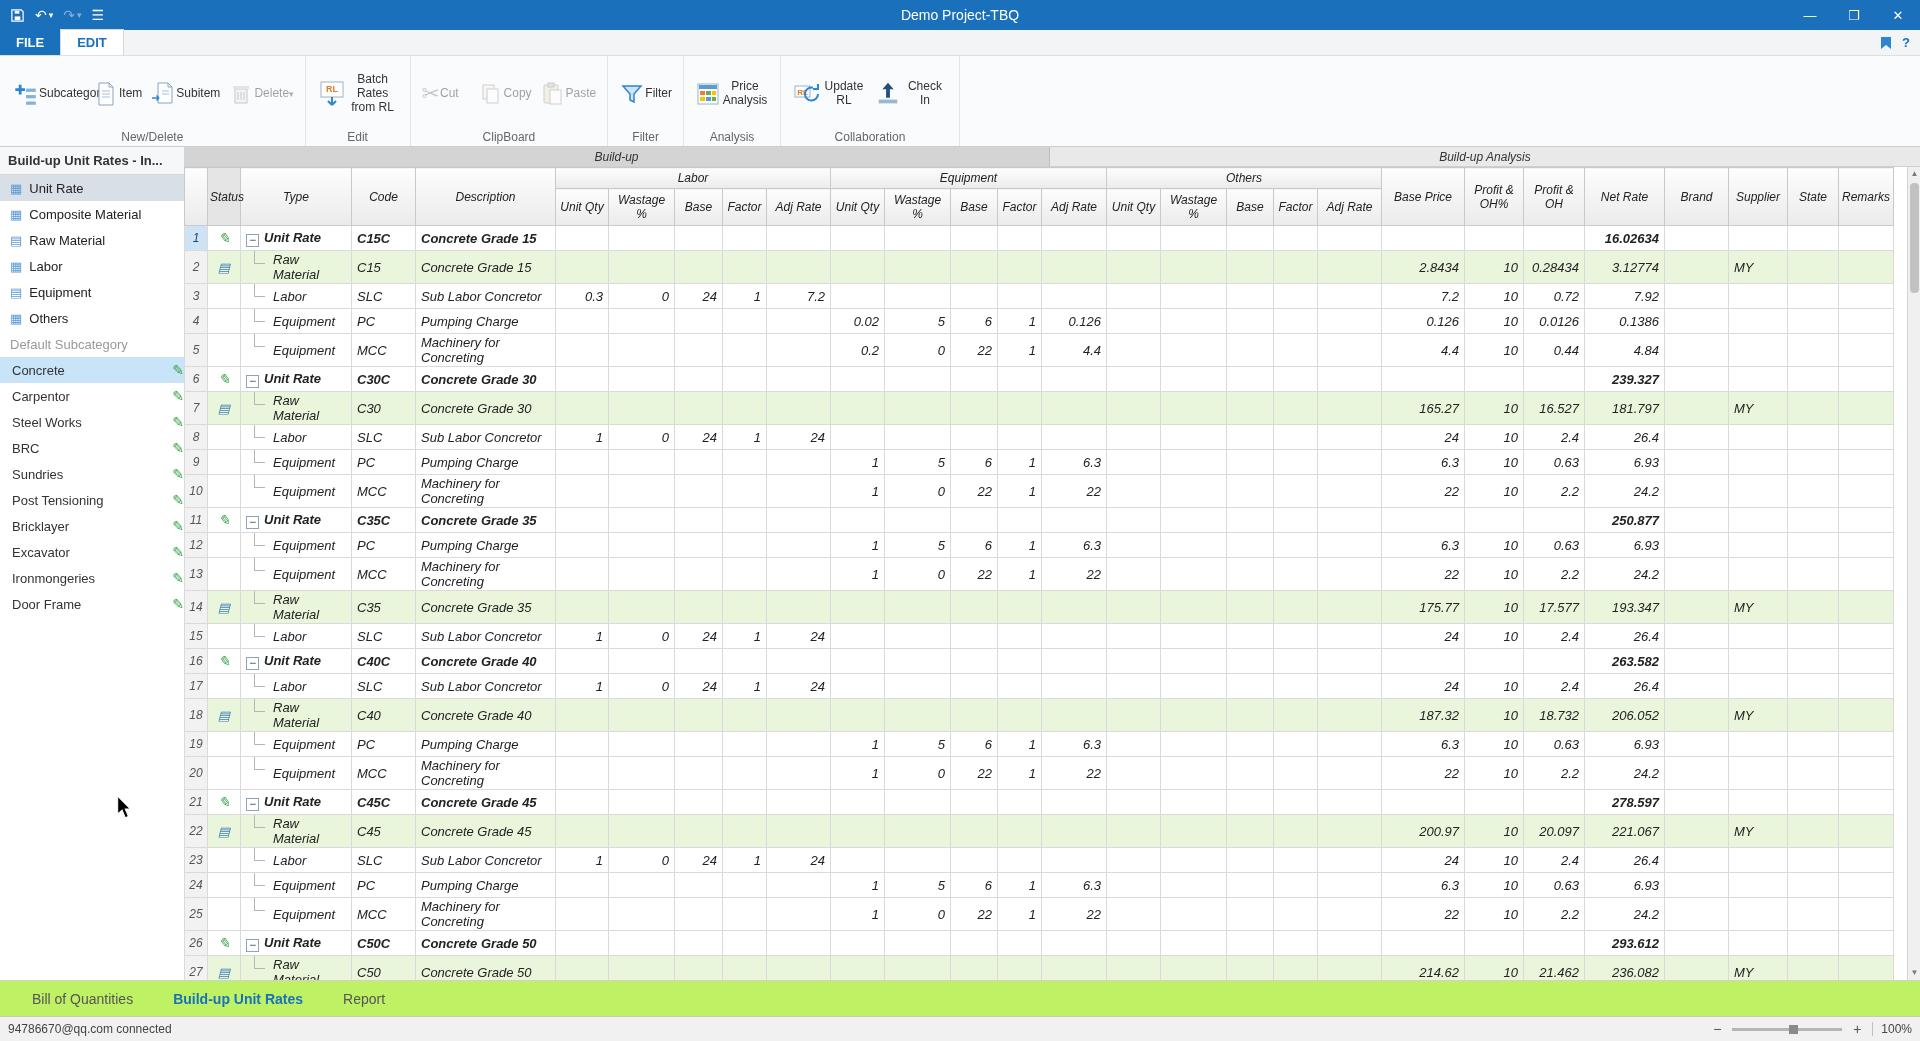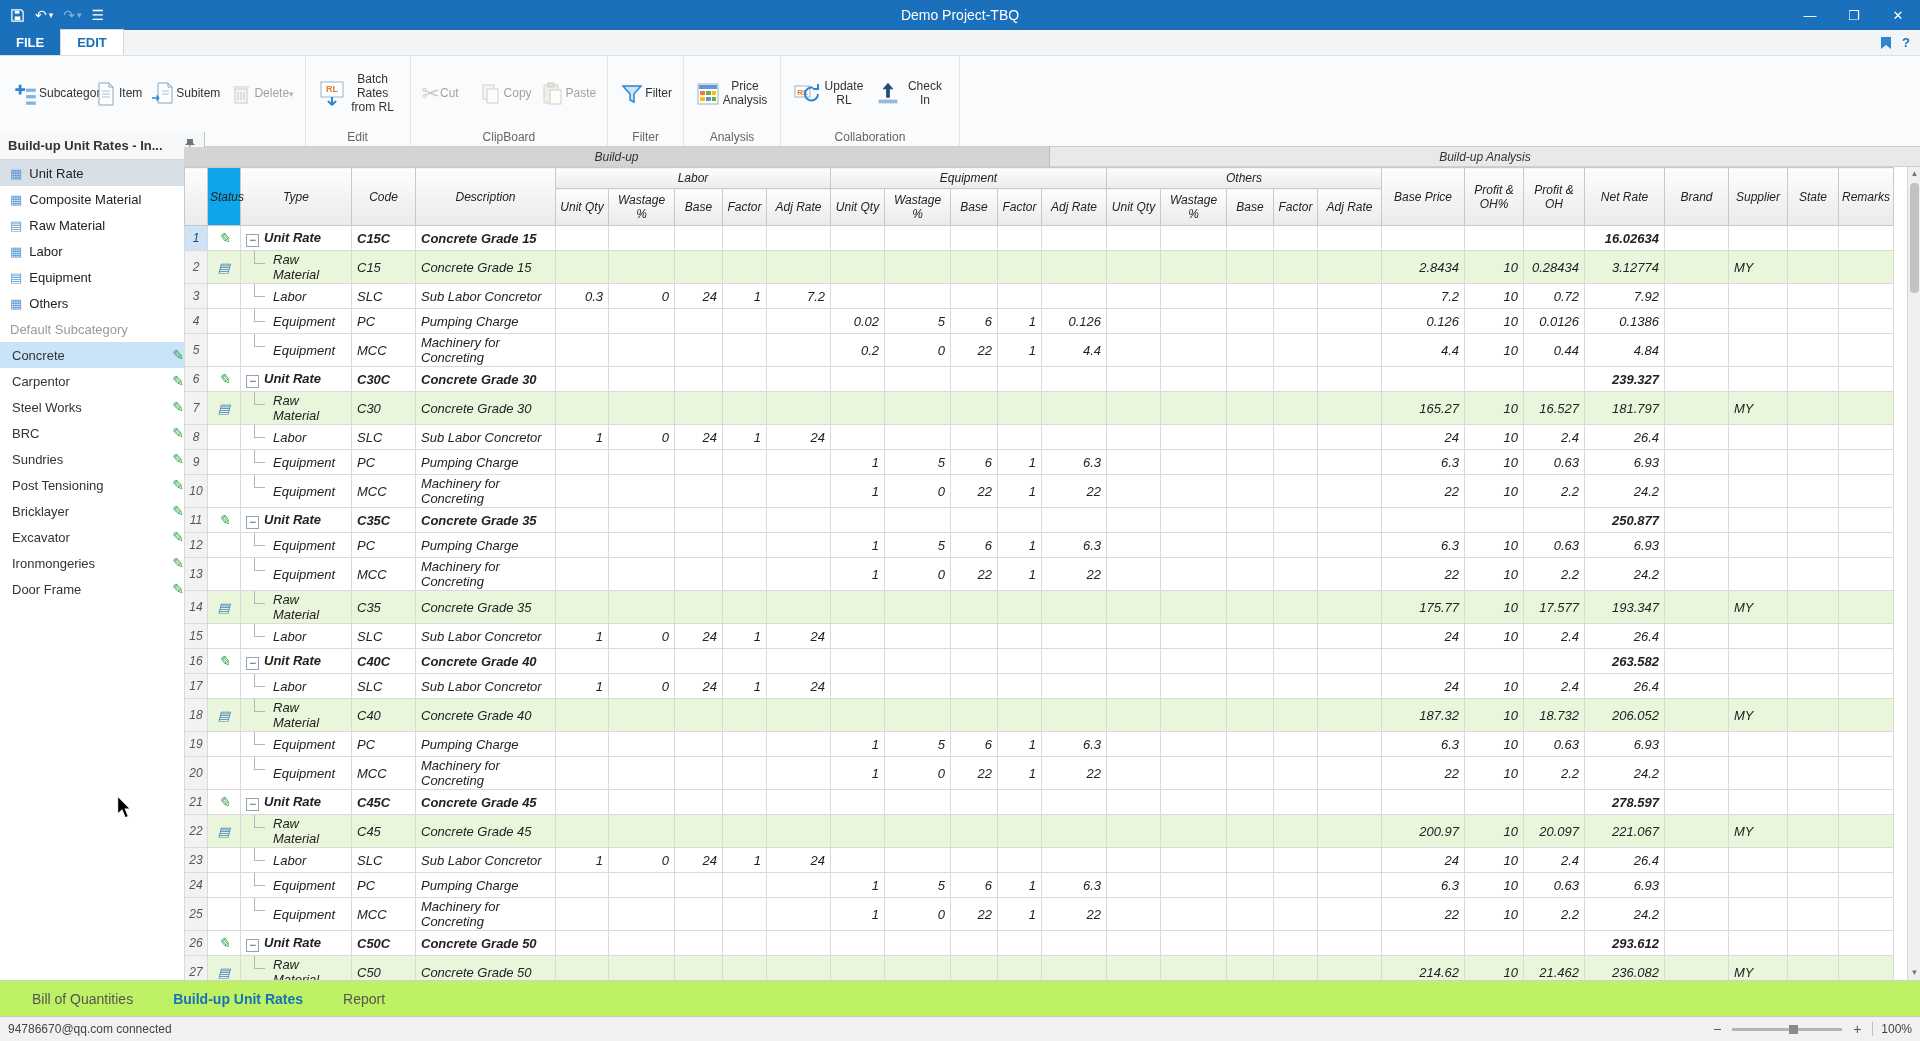--- a/index.html
+++ b/index.html
@@ -29,42 +29,42 @@
   .ribbon { position:absolute; top:56px; left:0; right:0; height:91px; background:#fafbfc; border-bottom:1px solid #c9ced4; display:flex; align-items:stretch; }
   .rgroup { position:relative; display:flex; gap:2px; padding:4px 8px 18px 8px; border-right:1px solid #e4e6e8; }
   .rgl { position:absolute; bottom:2px; left:0; right:0; text-align:center; font-size:12px; color:#666; white-space:nowrap; }
   .rbtn { min-width:54px; max-width:80px; padding:0 3px; display:flex; flex-direction:row; align-items:center; font-size:12px; color:#333; text-align:center; line-height:1.15; cursor:default; }
   .rbtn.dim { opacity:.45; }
   .ric { height:36px; display:flex; align-items:center; justify-content:center; }
   .rcaret { font-size:9px; color:#555; }
   .cut-glyph { font-size:22px; color:#8a8a8a; }
 
   
-  .sidebar { position:absolute; left:0; top:132px; width:205px; bottom:61px; background:#fff; border-right:1px solid #c5c5c5; font-size:13px; }
+  .sidebar { position:absolute; left:0; top:147px; width:205px; bottom:61px; background:#fff; border-right:1px solid #c5c5c5; font-size:13px; }
   .sb-header { height:28px; display:flex; align-items:center; padding:0 8px; border-bottom:1px solid #d8d8d8; background:#f6f7f8; font-weight:bold; color:#333; }
   .sb-pin { margin-left:auto; }
   .sb-item { height:26px; display:flex; align-items:center; gap:7px; padding:0 10px; color:#222; cursor:default; }
   .sb-item.selected { background:#d9dfe7; }
   .sb-ic { color:#5b9bd5; font-size:13px; }
   .sb-section { height:26px; display:flex; align-items:center; padding:0 10px; color:#999; }
   .sb-sub { height:26px; display:flex; align-items:center; padding:0 12px; color:#333; position:relative; cursor:default; }
   .sb-sub.selected { background:#c9e4f9; }
   .sb-pencil { position:absolute; right:20px; color:#2fa043; font-size:14px; }
 
   
   .grid-area { position:absolute; left:184px; top:147px; right:0; bottom:61px; overflow:hidden; background:#fff;font-style:italic; }
   .pane-bar { display:flex; height:20px; background:#e9e9e9; border-bottom:1px solid #cfcfcf; font-size:12px; color:#333; }
   .pane-left { width:866px; background:#d4d4d4; border-right:1px solid #bdbdbd; display:flex; align-items:center; justify-content:center; }
   .pane-right { flex:1; display:flex; align-items:center; justify-content:center; }
 
   table.grid { border-collapse:collapse; table-layout:fixed; width:1710px; font-size:13px; }
   .grid th { background:linear-gradient(#fdfdfd,#ebebeb); border:1px solid #c9c9c9; font-weight:normal; font-size:12px; color:#222; text-align:center; padding:1px 2px; }
   .grid tr.h1 th { height:21px; }
   .grid tr.h2 th { height:37px; }
-  .grid th.h-status { background:#0ea5e9; }
+  .grid th.h-status { background:#e5e5e5; }
   .grid td { border:1px solid #dadada; height:25px; padding:1px 5px; color:#222; overflow:hidden; white-space:normal; }
   .grid td.num { text-align:right; }
   .grid td.c-num { background:#f2f2f2; text-align:center; color:#555; font-size:12px; padding:1px 1px; }
   .grid td.c-num.sel { background:#cfe3f7; color:#1a4a77; }
   .grid td.c-status { text-align:center; padding:0; }
   .grid tr.green td { background:#eaf6dc; }
   .grid tr.green td.c-num { background:#f2f2f2; }
   .grid tr.unit .t-label, .grid tr.unit td.c-code, .grid tr.unit td.c-desc, .grid tr.unit td.net { font-weight:bold; }
   .st-pencil { color:#2fa043; font-size:14px; }
   .st-list { color:#3f7fb8; font-size:13px; }

